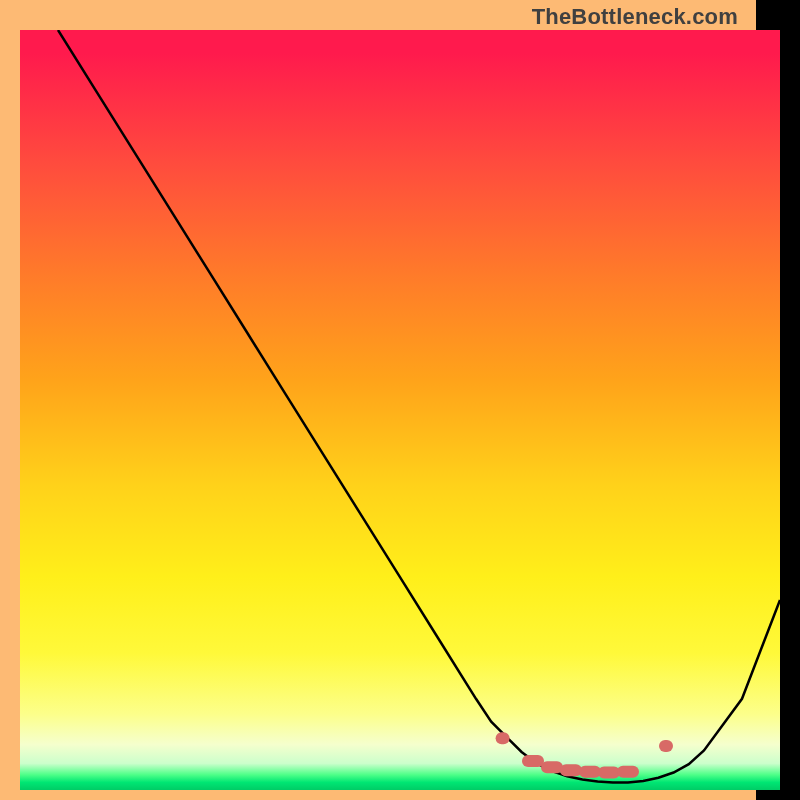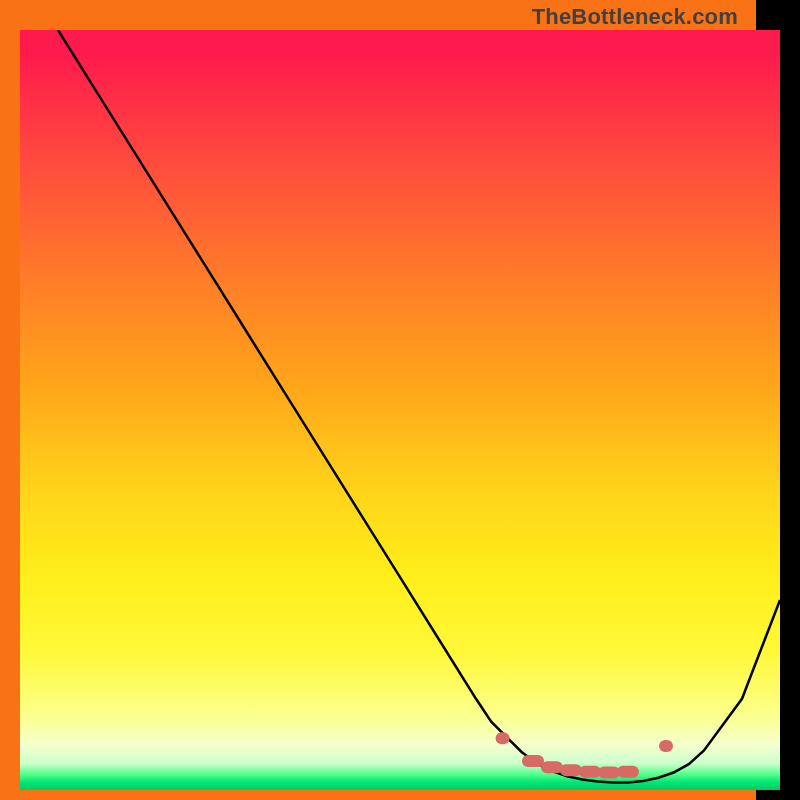--- a/index.html
+++ b/index.html
@@ -7,21 +7,21 @@
     padding: 0;
     background: #000;
     width: 800px;
     height: 800px;
     overflow: hidden;
     font-family: Arial, Helvetica, sans-serif;
   }
   .wrap {
     width: 756px;
     height: 800px;
-    background: #f97316;
+    background: #fdba74;
     position: relative;
   }
   .watermark {
     position: absolute;
     top: 4px;
     right: 18px;
     font-size: 22px;
     color: #404040;
     font-weight: 600;
     letter-spacing: 0.2px;

